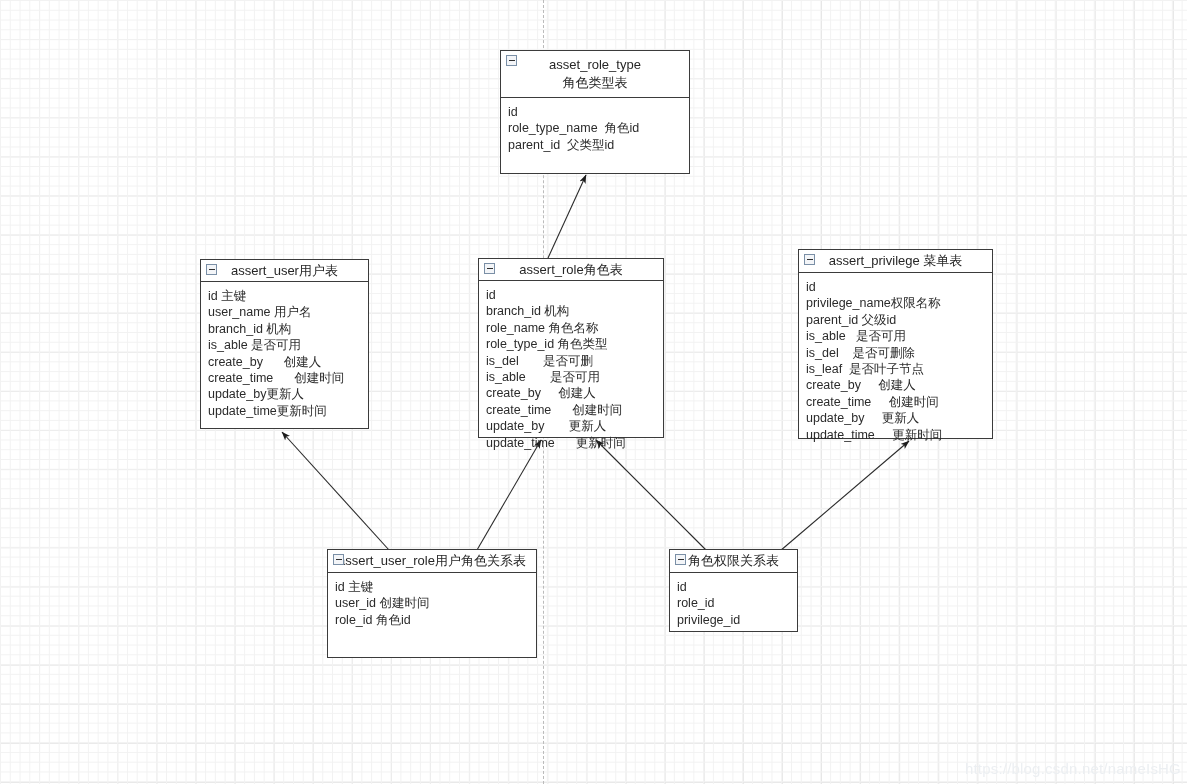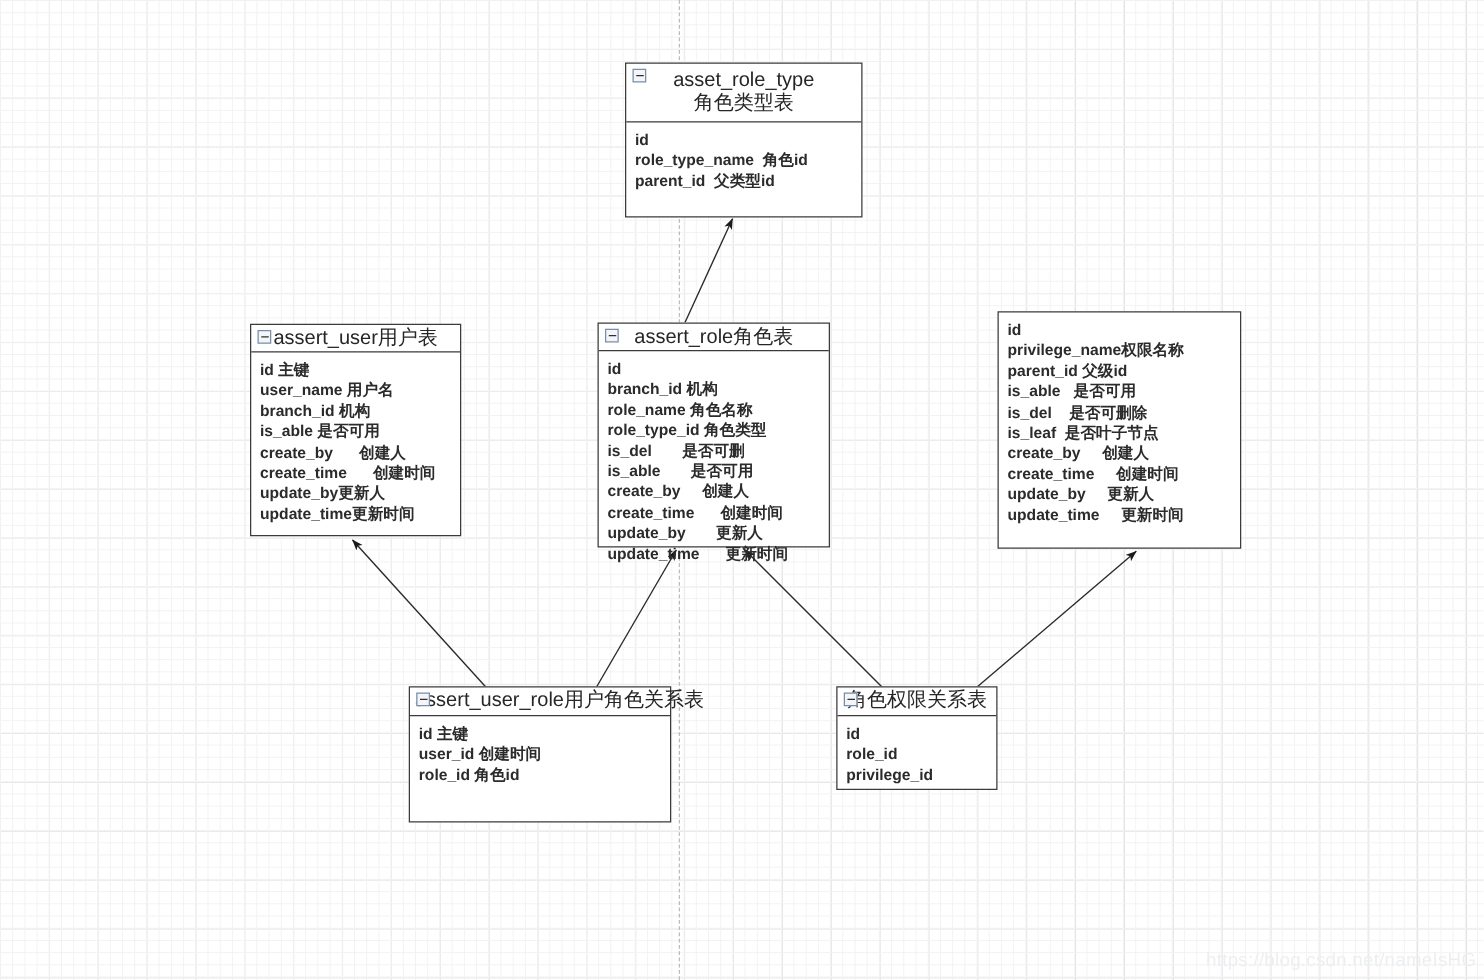--- a/index.html
+++ b/index.html
@@ -49,21 +49,21 @@
     border: 1px solid #3b3b3b;
     box-sizing: border-box;
   }
   .entity-header {
     position: relative;
     border-bottom: 1px solid #3b3b3b;
     box-sizing: border-box;
     padding: 2px 4px 3px 4px;
     text-align: center;
     color: #262626;
-    font-size: 16px;
+    font-size: 13px;
     line-height: 18px;
     white-space: pre;
   }
   .entity-header.two-line {
     padding-top: 5px;
     padding-bottom: 5px;
   }
   .collapse-icon {
     position: absolute;
     left: 5px;
@@ -86,21 +86,20 @@
   .entity-body {
     padding: 6px 0 6px 7px;
     color: #2b2b2b;
     font-size: 12.5px;
     line-height: 16.4px;
     white-space: pre;
   }
   .attr {
     display: block;
     white-space: pre;
-    font-weight: bold;
   }
   .watermark {
     position: absolute;
     right: 6px;
     bottom: 7px;
     color: #eceff2;
     font-size: 15px;
     letter-spacing: 0.2px;
     white-space: pre;
   }
@@ -134,20 +133,21 @@
       </div>
       <div class="entity" style="left: 200px; top: 259px; width: 169px; height: 170px;">
         <div class="entity-header" style="height: 22px;"><span class="collapse-icon"></span><span>assert_user用户表</span></div>
         <div class="entity-body"><span class="attr">id 主键</span><span class="attr">user_name 用户名</span><span class="attr">branch_id 机构</span><span class="attr">is_able 是否可用</span><span class="attr">create_by      创建人</span><span class="attr">create_time      创建时间</span><span class="attr">update_by更新人</span><span class="attr">update_time更新时间</span></div>
       </div>
       <div class="entity" style="left: 478px; top: 258px; width: 186px; height: 180px;">
         <div class="entity-header" style="height: 22px;"><span class="collapse-icon"></span><span>assert_role角色表</span></div>
         <div class="entity-body"><span class="attr">id</span><span class="attr">branch_id 机构</span><span class="attr">role_name 角色名称</span><span class="attr">role_type_id 角色类型</span><span class="attr">is_del       是否可删</span><span class="attr">is_able       是否可用</span><span class="attr">create_by     创建人</span><span class="attr">create_time      创建时间</span><span class="attr">update_by       更新人</span><span class="attr">update_time      更新时间</span></div>
       </div>
       <div class="entity" style="left: 798px; top: 249px; width: 195px; height: 190px;">
+        <div class="entity-header" style="height: 23px;"><span class="collapse-icon"></span><span>assert_privilege 菜单表</span></div>
         <div class="entity-body"><span class="attr">id</span><span class="attr">privilege_name权限名称</span><span class="attr">parent_id 父级id</span><span class="attr">is_able   是否可用</span><span class="attr">is_del    是否可删除</span><span class="attr">is_leaf  是否叶子节点</span><span class="attr">create_by     创建人</span><span class="attr">create_time     创建时间</span><span class="attr">update_by     更新人</span><span class="attr">update_time     更新时间</span></div>
       </div>
       <div class="entity" style="left: 327px; top: 549px; width: 210px; height: 109px;">
         <div class="entity-header" style="height: 23px;"><span class="collapse-icon"></span><span>assert_user_role用户角色关系表</span></div>
         <div class="entity-body"><span class="attr">id 主键</span><span class="attr">user_id 创建时间</span><span class="attr">role_id 角色id</span></div>
       </div>
       <div class="entity" style="left: 669px; top: 549px; width: 129px; height: 83px;">
         <div class="entity-header" style="height: 23px;"><span class="collapse-icon"></span><span>角色权限关系表</span></div>
         <div class="entity-body"><span class="attr">id</span><span class="attr">role_id</span><span class="attr">privilege_id</span></div>
       </div>

